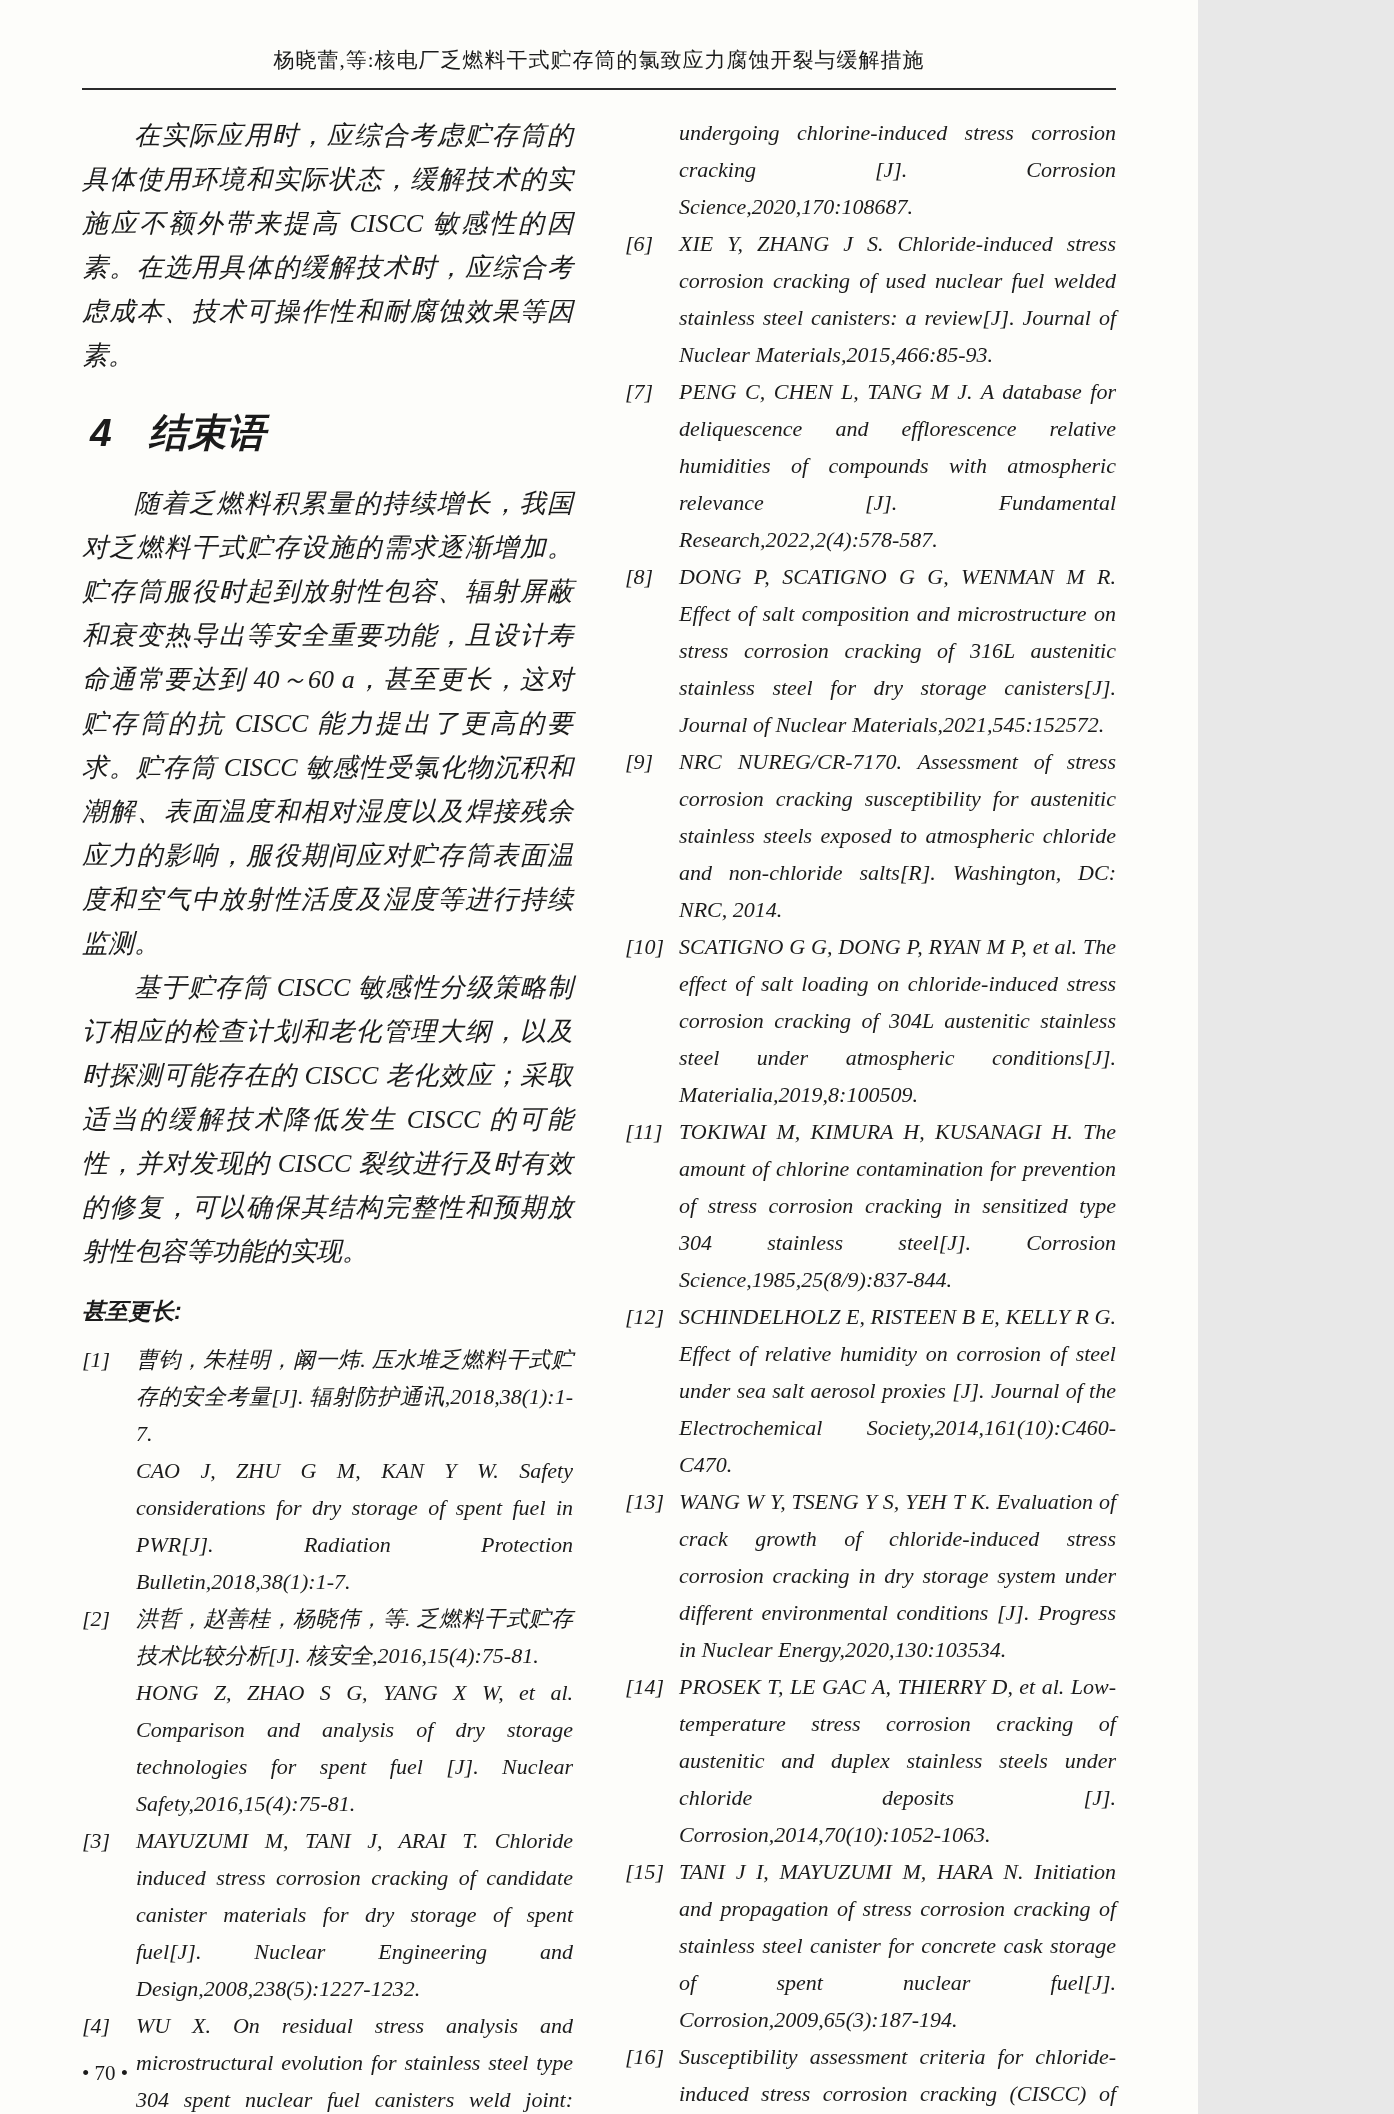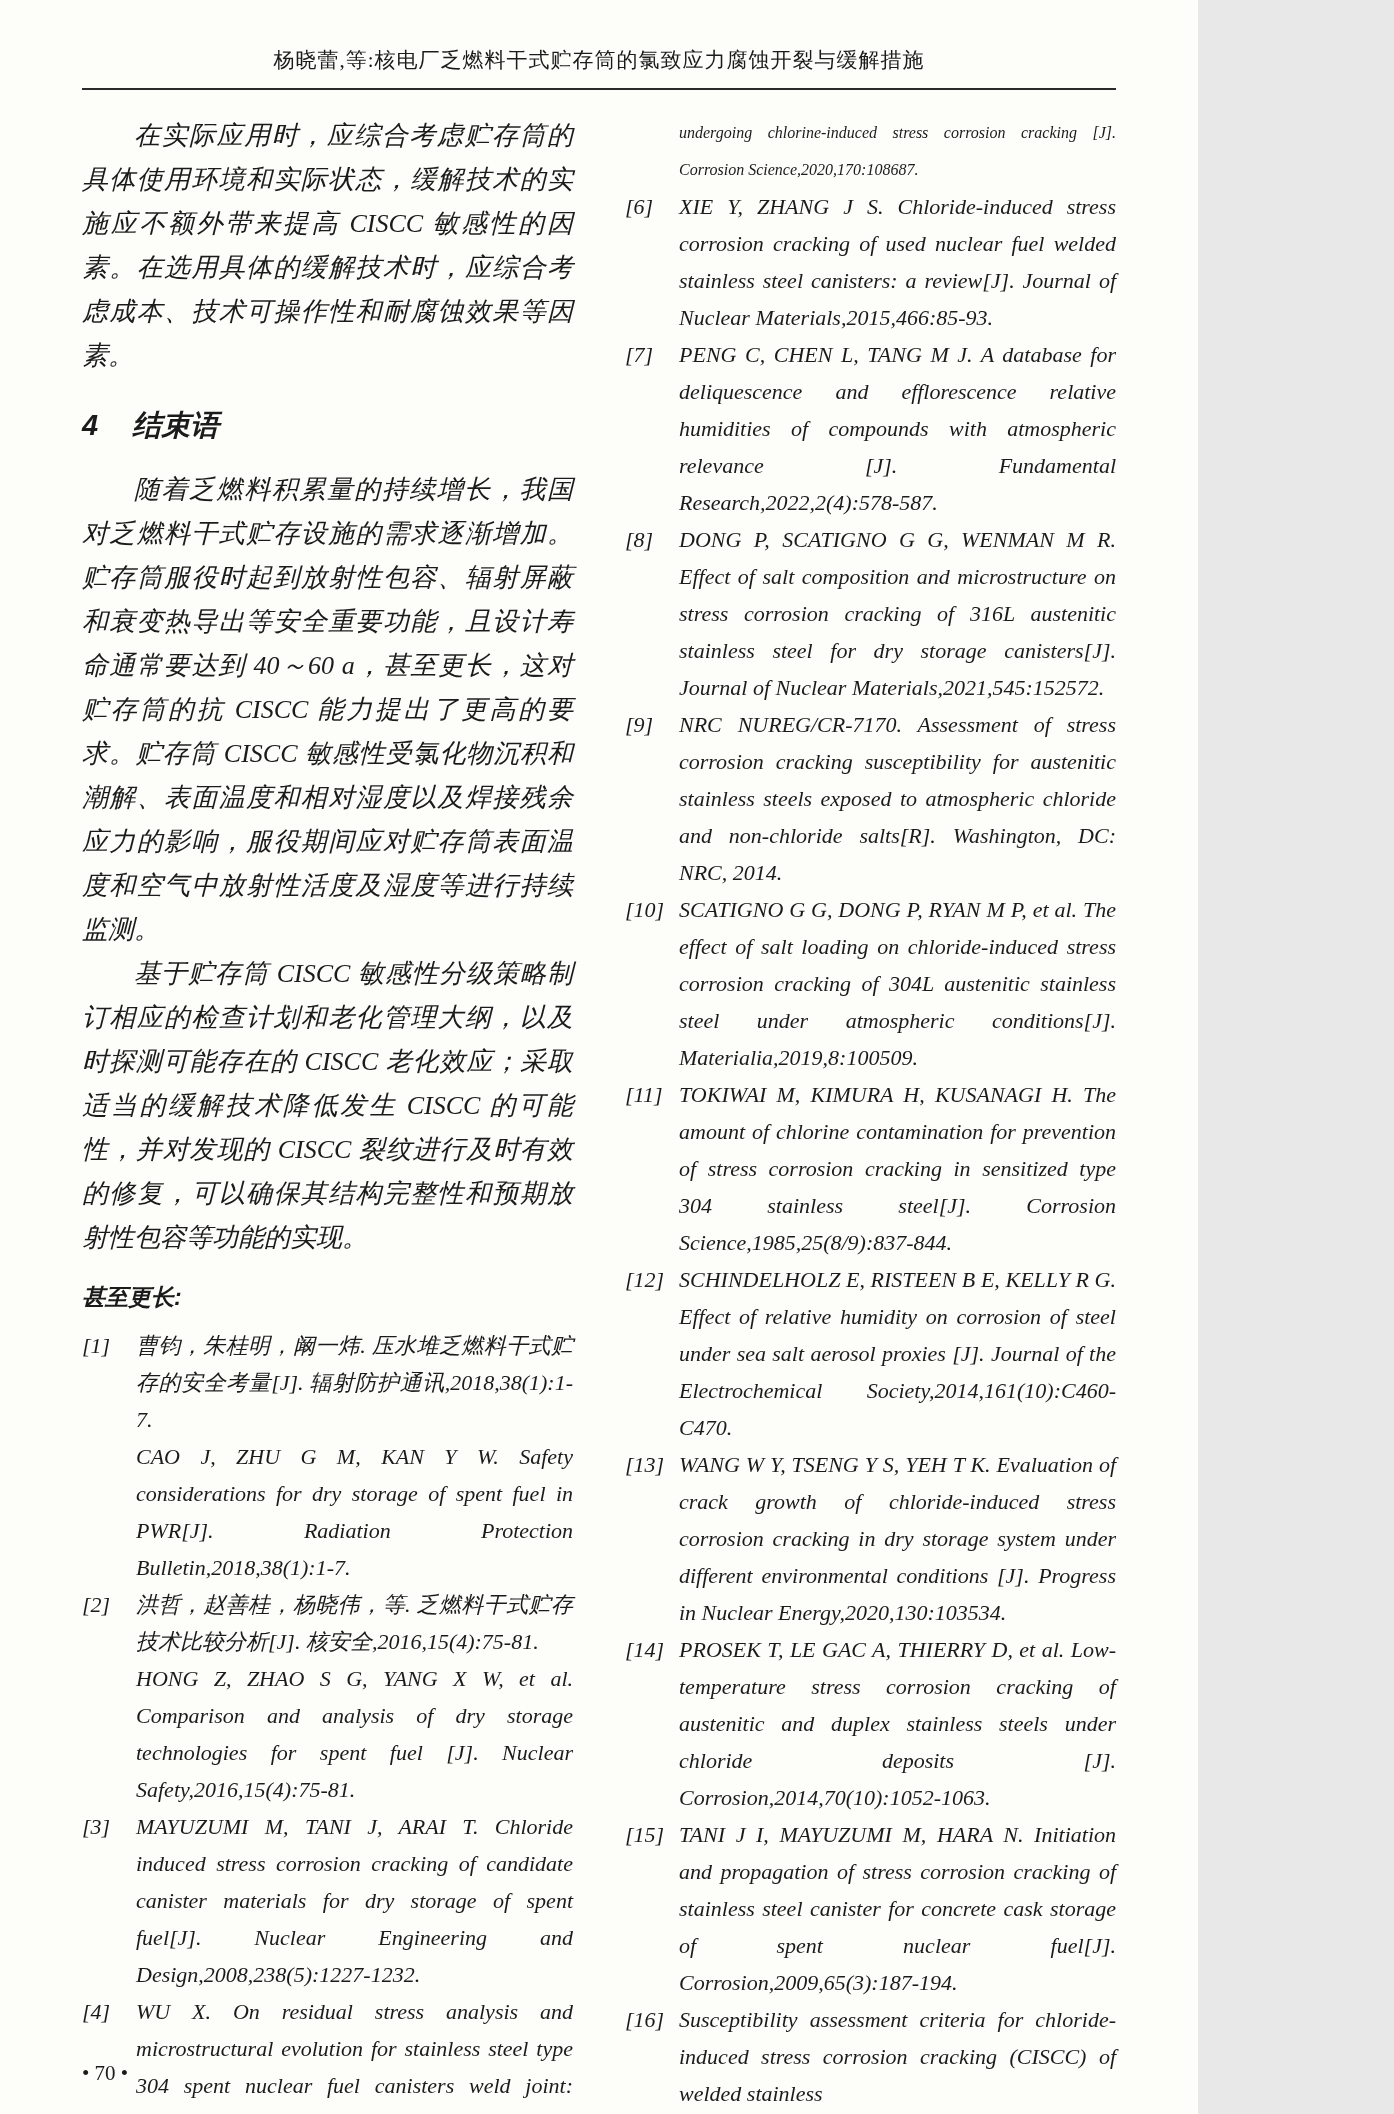--- a/index.html
+++ b/index.html
@@ -38,39 +38,39 @@
     text-align: justify;
   }
   .body-para {
     font-size: 26px;
     line-height: 44px;
     text-indent: 2em;
     text-align: justify;
   }
   .section-heading {
     font-family: "Liberation Sans", "DejaVu Sans", sans-serif;
-    font-size: 29px;
+    font-size: 39px;
     font-weight: bold;
-    margin: 28px 0 22px 0;
+    margin: 28px 0 22px 8px;
     text-indent: 0;
   }
   .sec-num { margin-right: 26px; }
   .refs-heading {
     font-family: "Liberation Sans", "DejaVu Sans", sans-serif;
     font-size: 23px;
     font-weight: bold;
     margin: 22px 0 14px 0;
   }
   .refs { font-size: 22px; line-height: 37px; }
   .ref-item { display: flex; }
   .ref-label { flex: 0 0 54px; }
   .ref-text { flex: 1; text-align: justify; }
   .ref-part { text-align: justify; }
   .ref-continuation {
-    font-size: 16px;
+    font-size: 22px;
     line-height: 37px;
     padding-left: 54px;
     text-align: justify;
   }
   .page-footer {
     position: absolute;
     left: 82px;
     bottom: 28px;
     font-size: 21px;
   }

